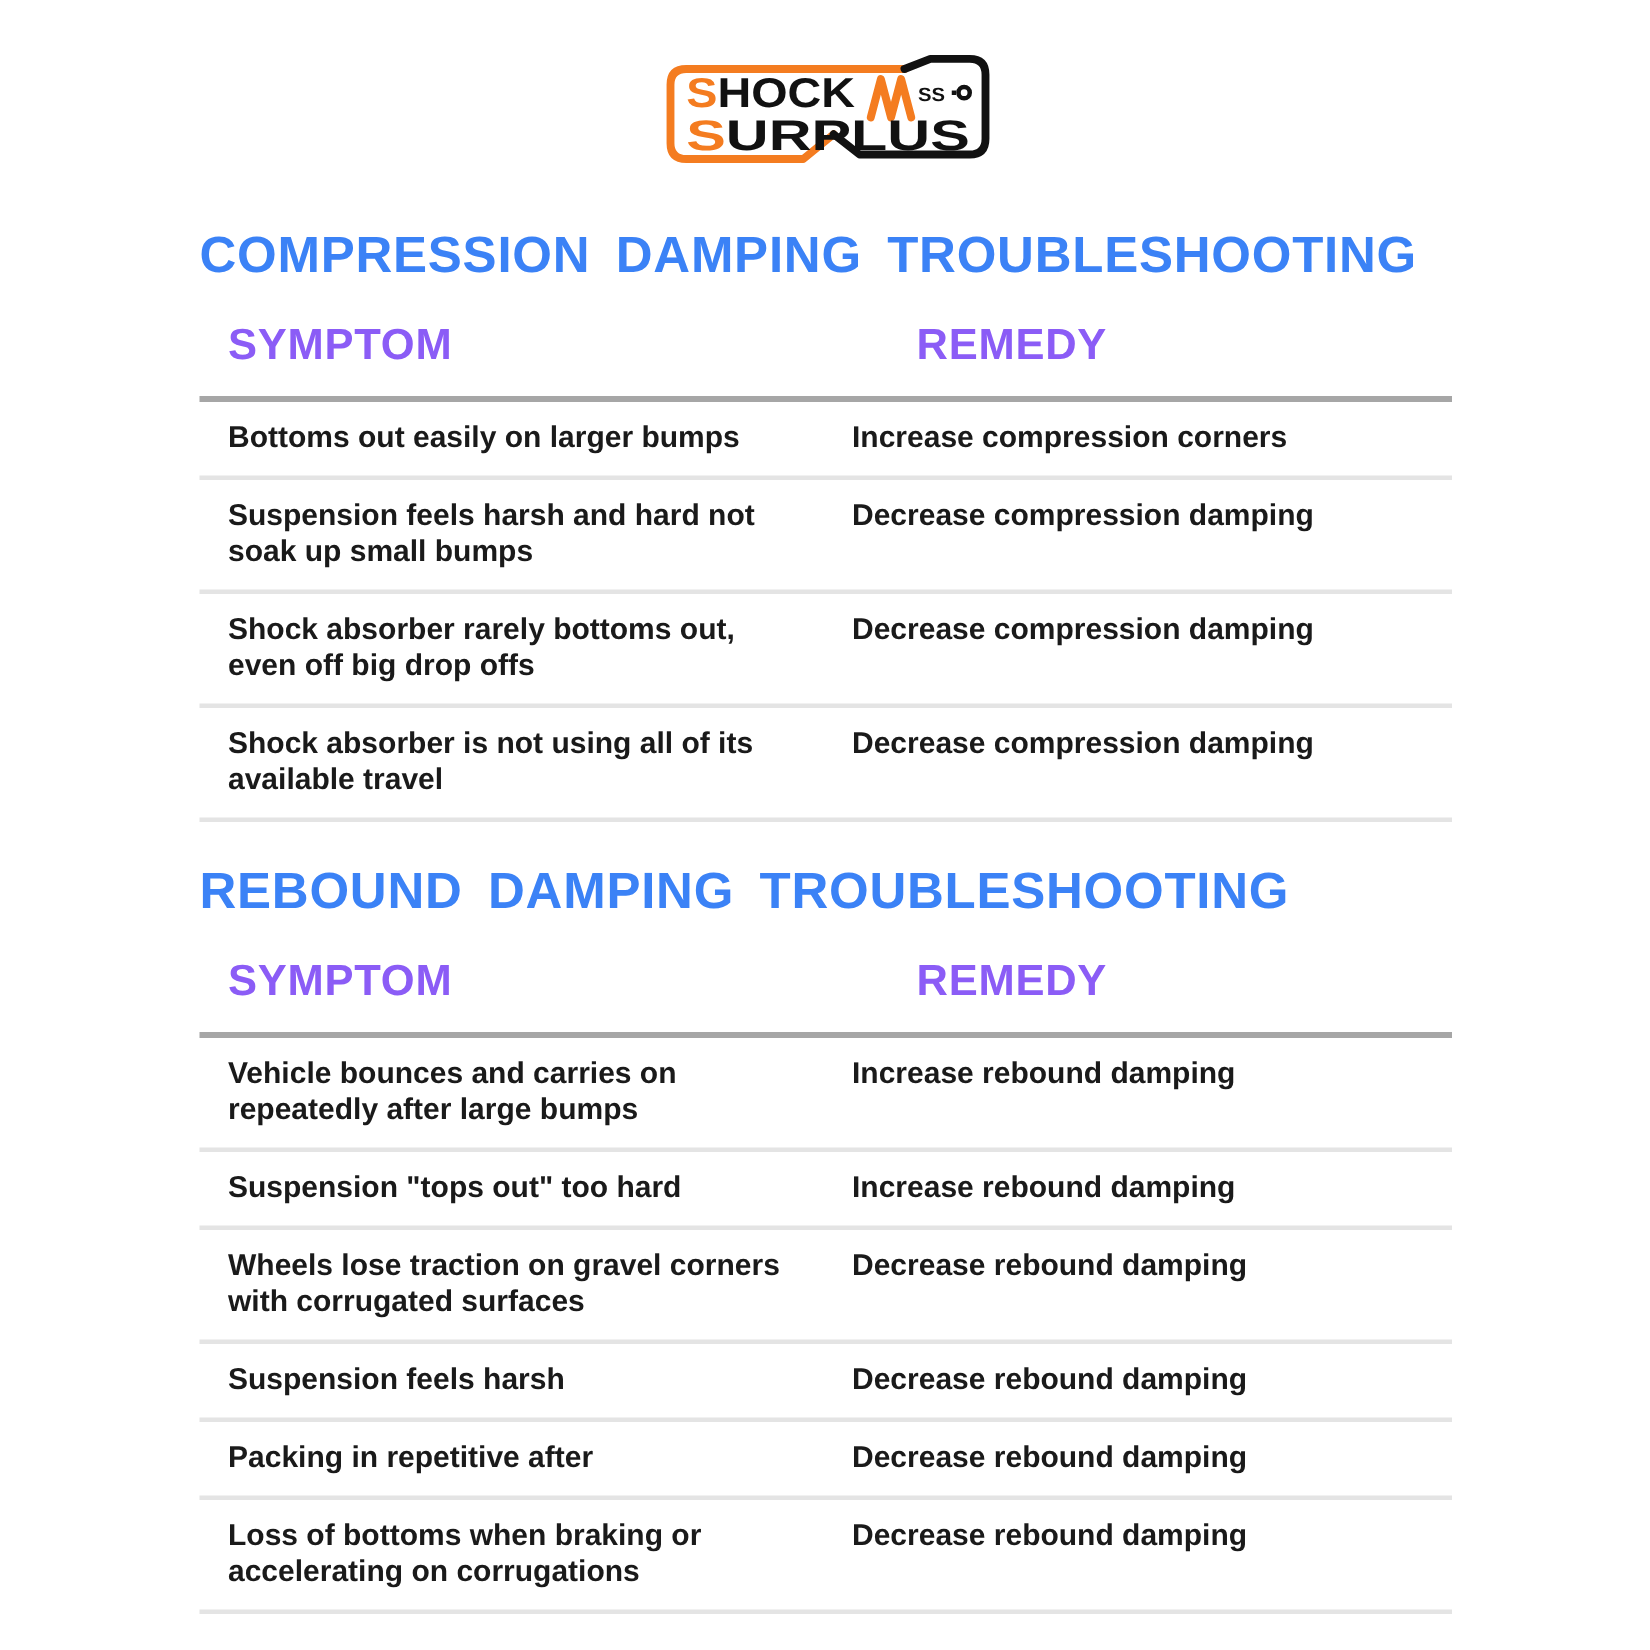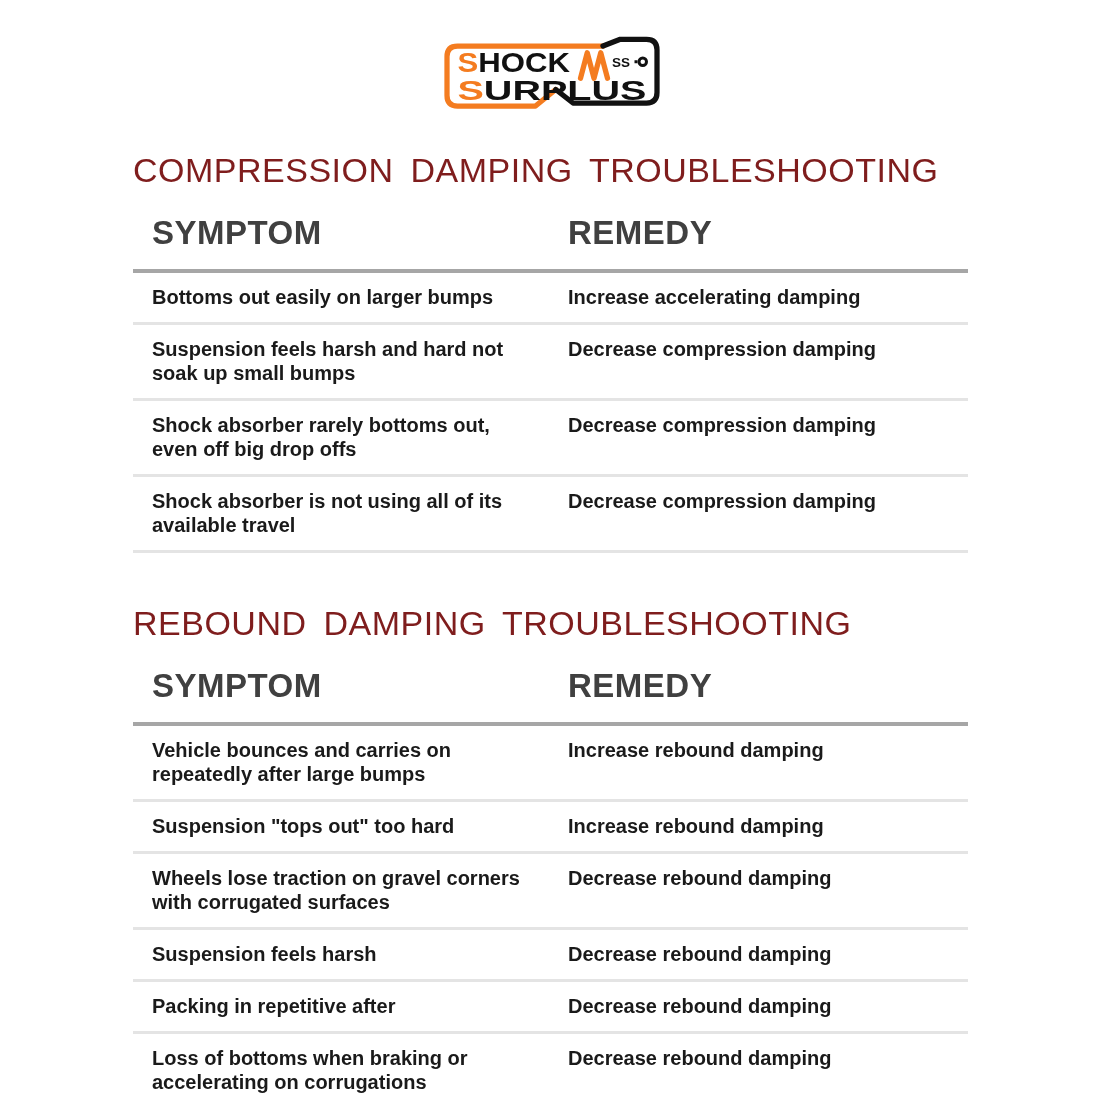--- a/index.html
+++ b/index.html
@@ -17,41 +17,42 @@
     width:225px;height:80px;
     margin:36px auto 0 auto;
   }
   .logo-wrap svg{display:block;width:100%;height:100%;}
 
   
   .section-title{
     margin:36px 0 26px 133px;
     font-size:34px;
     line-height:36px;
-    font-weight:400;
+    font-weight:700;
     letter-spacing:0.5px;
     word-spacing:7px;
-    color:#7f1d1d;
+    color:#3b82f6;
   }
-  .section-2 .section-title{margin-top:52px;}
+  .section-2 .section-title{margin-top:28px;}
 
   
   .table{
     margin:0 132px 0 133px;
     width:835px;
   }
   .thead{
     display:grid;
     grid-template-columns:435px 1fr;
     padding-bottom:17px;
     border-bottom:4px solid #a6a6a6;
-    font-size:33px;
+    font-size:29px;
     font-weight:800;
     letter-spacing:0.5px;
-    color:#404040;
+    color:#8b5cf6;
+    gap:43px;
   }
   .row{
     display:grid;
     grid-template-columns:435px 1fr;
     padding:12px 0 13px 0;
     border-bottom:3px solid #e4e4e4;
     font-size:20px;
     line-height:24px;
     font-weight:700;
     color:#1a1a1a;
@@ -87,21 +88,21 @@
 
   <section class="section-1">
     <h1 class="section-title">COMPRESSION DAMPING TROUBLESHOOTING</h1>
     <div class="table">
       <div class="thead">
         <div class="cell-symptom">SYMPTOM</div>
         <div class="cell-remedy">REMEDY</div>
       </div>
       <div class="row">
         <div class="cell-symptom">Bottoms out easily on larger bumps</div>
-        <div class="cell-remedy">Increase accelerating damping</div>
+        <div class="cell-remedy">Increase compression corners</div>
       </div>
       <div class="row">
         <div class="cell-symptom">Suspension feels harsh and hard not
 soak up small bumps</div>
         <div class="cell-remedy">Decrease compression damping</div>
       </div>
       <div class="row">
         <div class="cell-symptom">Shock absorber rarely bottoms out,
 even off big drop offs</div>
         <div class="cell-remedy">Decrease compression damping</div>

